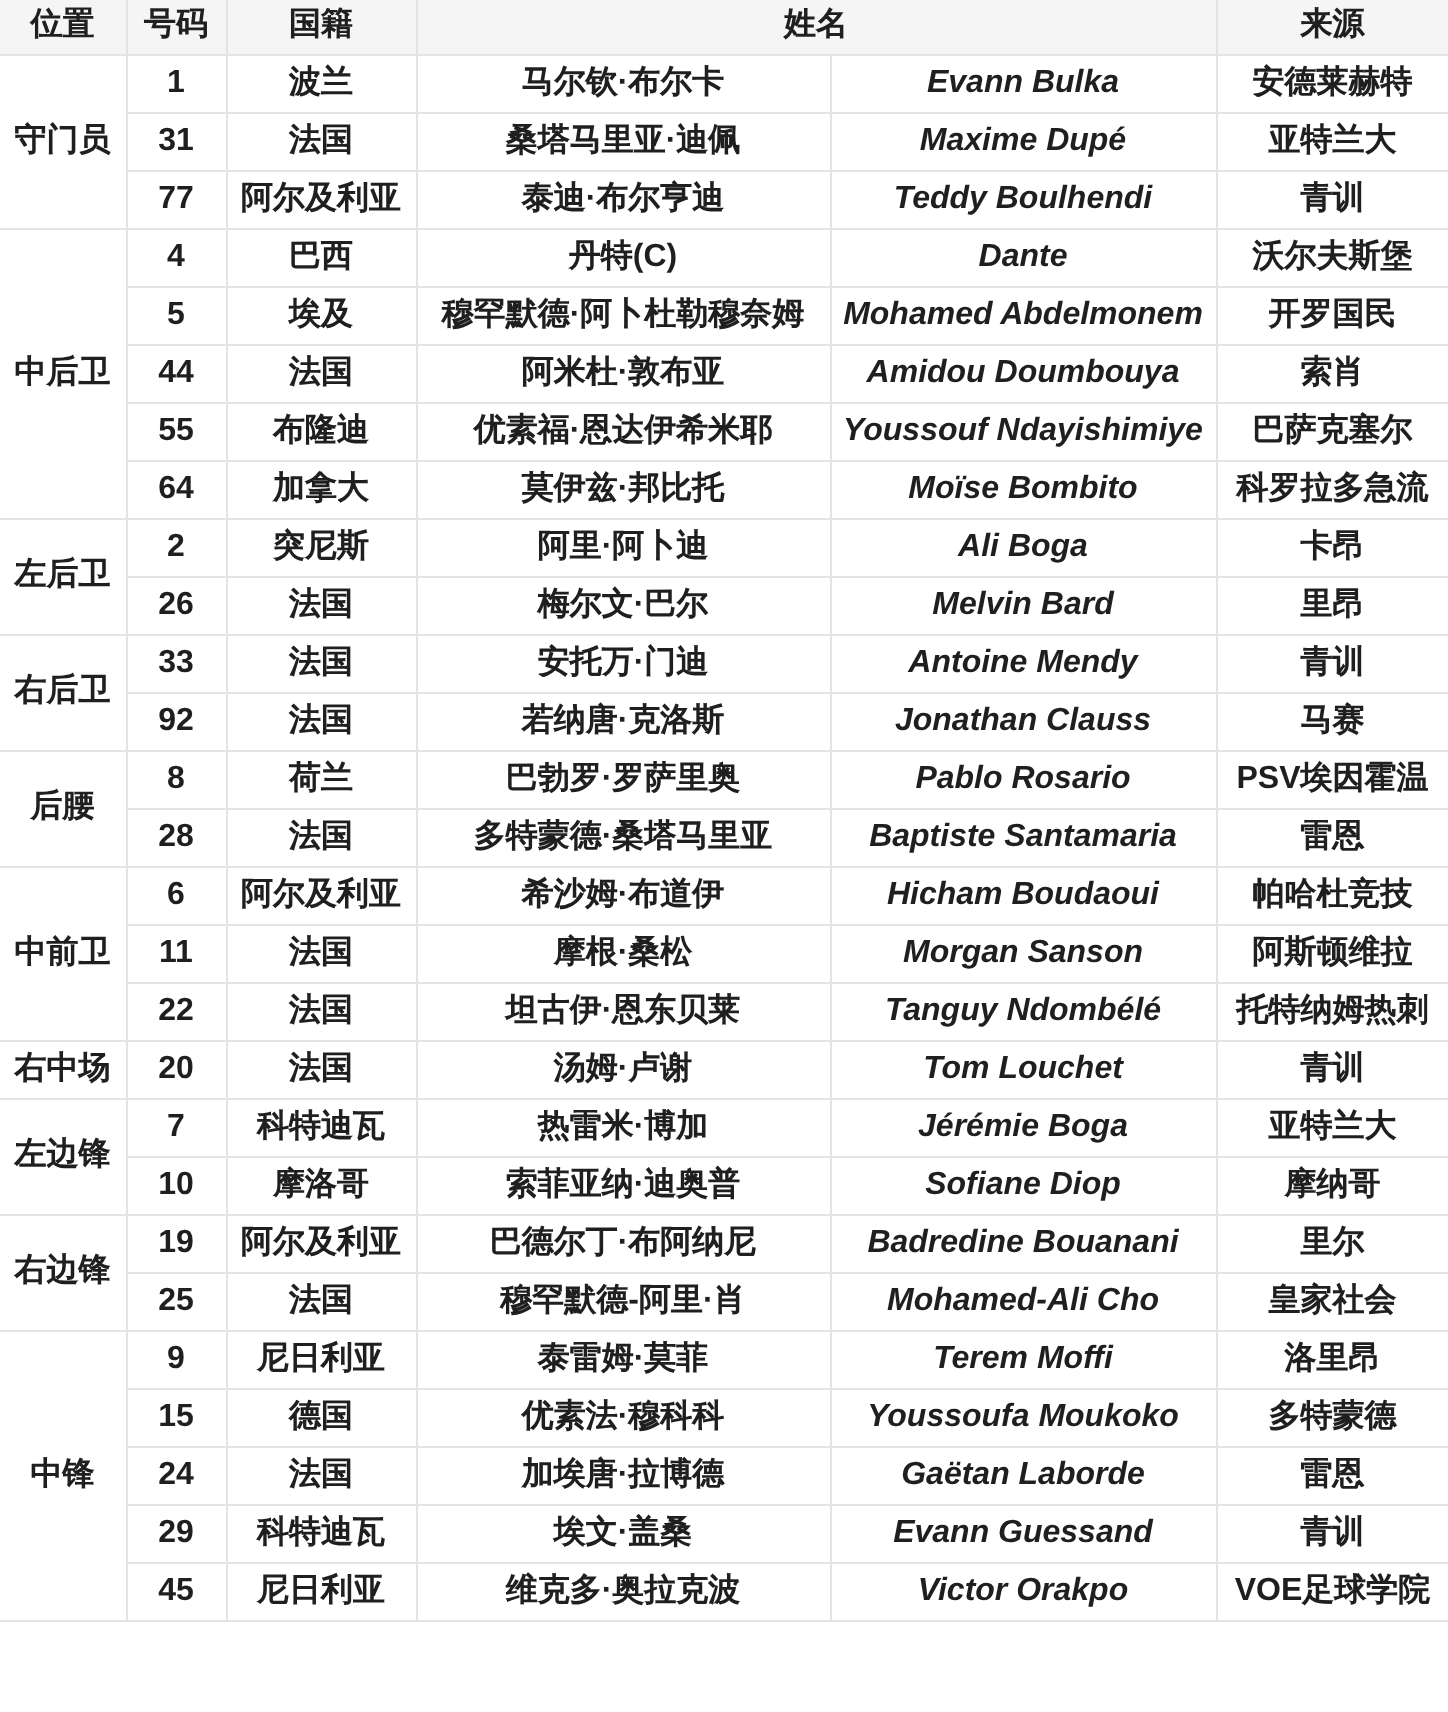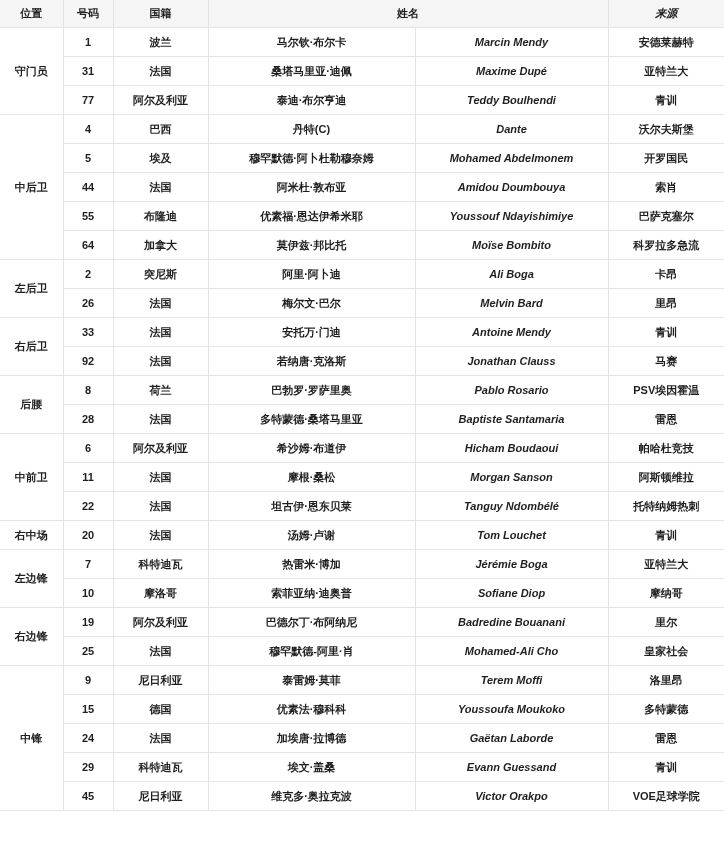--- a/index.html
+++ b/index.html
@@ -10,41 +10,41 @@
   html,body{margin:0;padding:0;background:#ffffff;}
   body{
     width:724px;height:856px;overflow:hidden;
     font-family:"Liberation Sans","DejaVu Sans",sans-serif;
     color:var(--text);
   }
   table.squad{
     border-collapse:collapse;
     table-layout:fixed;
     width:724px;
-    font-size:11px;
+    font-size:16px;
     font-weight:bold;
   }
   th,td{
     border:1px solid var(--border);
     text-align:center;
     vertical-align:middle;
     padding:0 2px;
     height:28px;
     line-height:1.15;
     overflow:hidden;
     white-space:nowrap;
   }
   thead th{
     background:var(--header-bg);
     border-top:none;
     height:27px;
     font-weight:bold;
   }
   thead th:first-child{border-left:none;}
-  thead th:last-child{border-right:none;font-style:italic;}
+  thead th:last-child{border-right:none;}
   td.col-pos{border-left:none;}
   td.col-src{border-right:none;}
   td.col-en{font-style:italic;}
 </style>
 </head>
 <body>
 
 <table class="squad">
   <colgroup>
     <col style="width:63px">
@@ -62,21 +62,21 @@
       <th colspan="2">姓名</th>
       <th>来源</th>
     </tr>
   </thead>
   <tbody>
       <tr>
         <td class="col-pos" rowspan="3">守门员</td>
         <td class="col-num">1</td>
         <td class="col-nat">波兰</td>
         <td class="col-cn">马尔钦·布尔卡</td>
-        <td class="col-en">Marcin Mendy</td>
+        <td class="col-en">Evann Bulka</td>
         <td class="col-src">安德莱赫特</td>
       </tr>
       <tr>
         <td class="col-num">31</td>
         <td class="col-nat">法国</td>
         <td class="col-cn">桑塔马里亚·迪佩</td>
         <td class="col-en">Maxime Dupé</td>
         <td class="col-src">亚特兰大</td>
       </tr>
       <tr>

